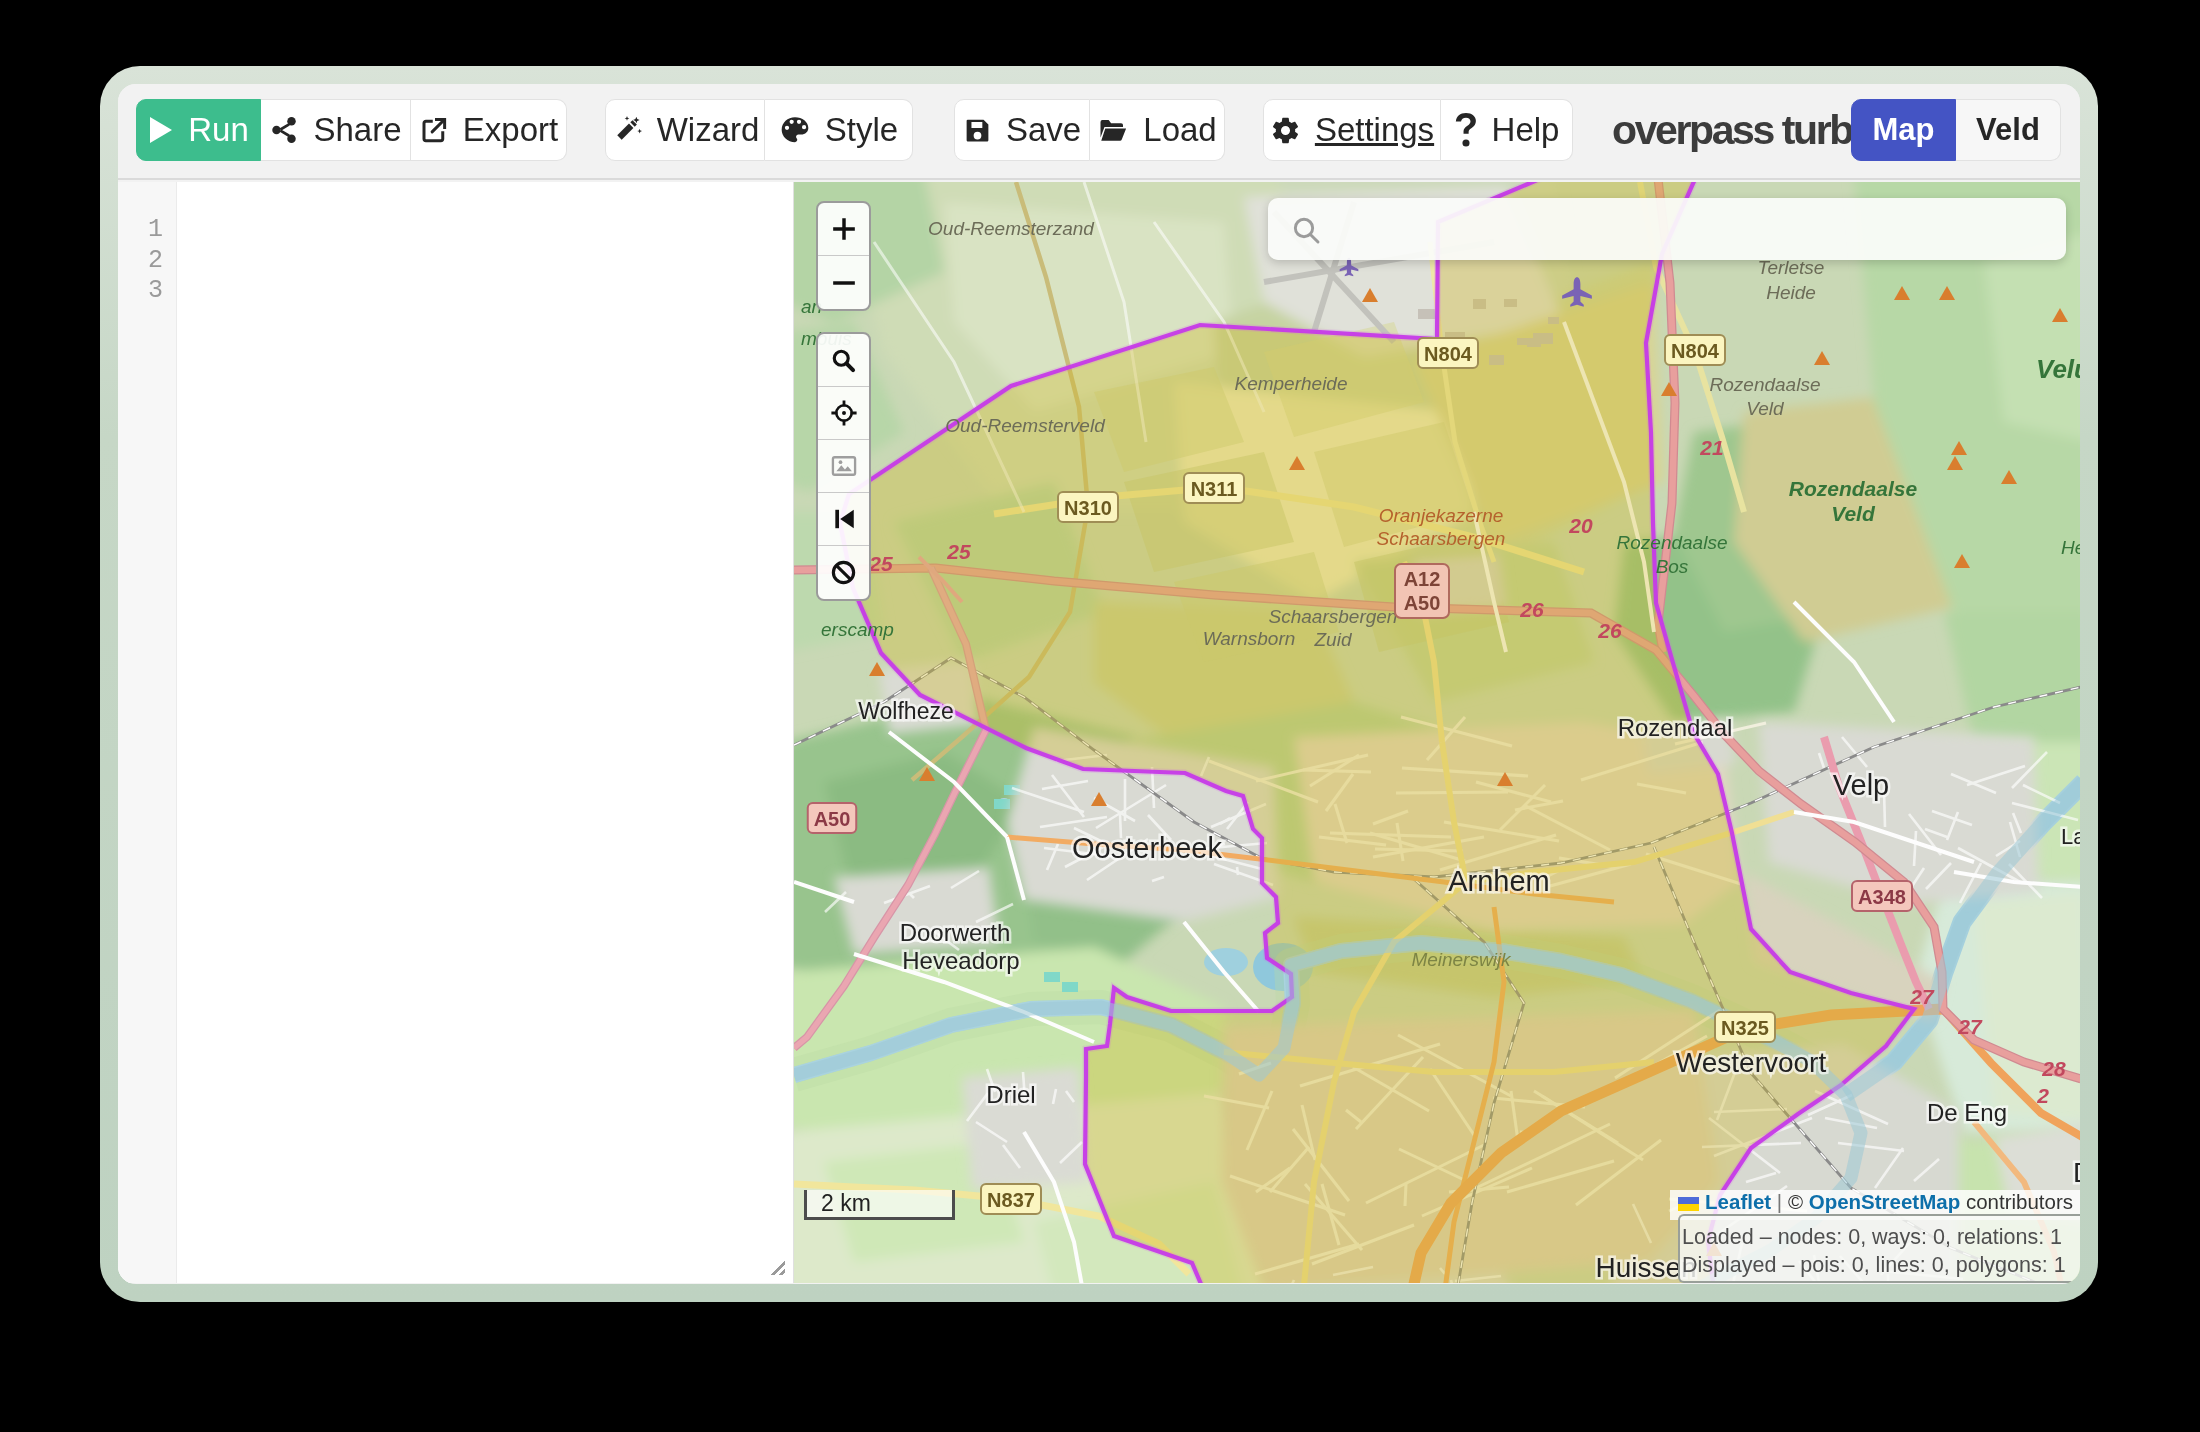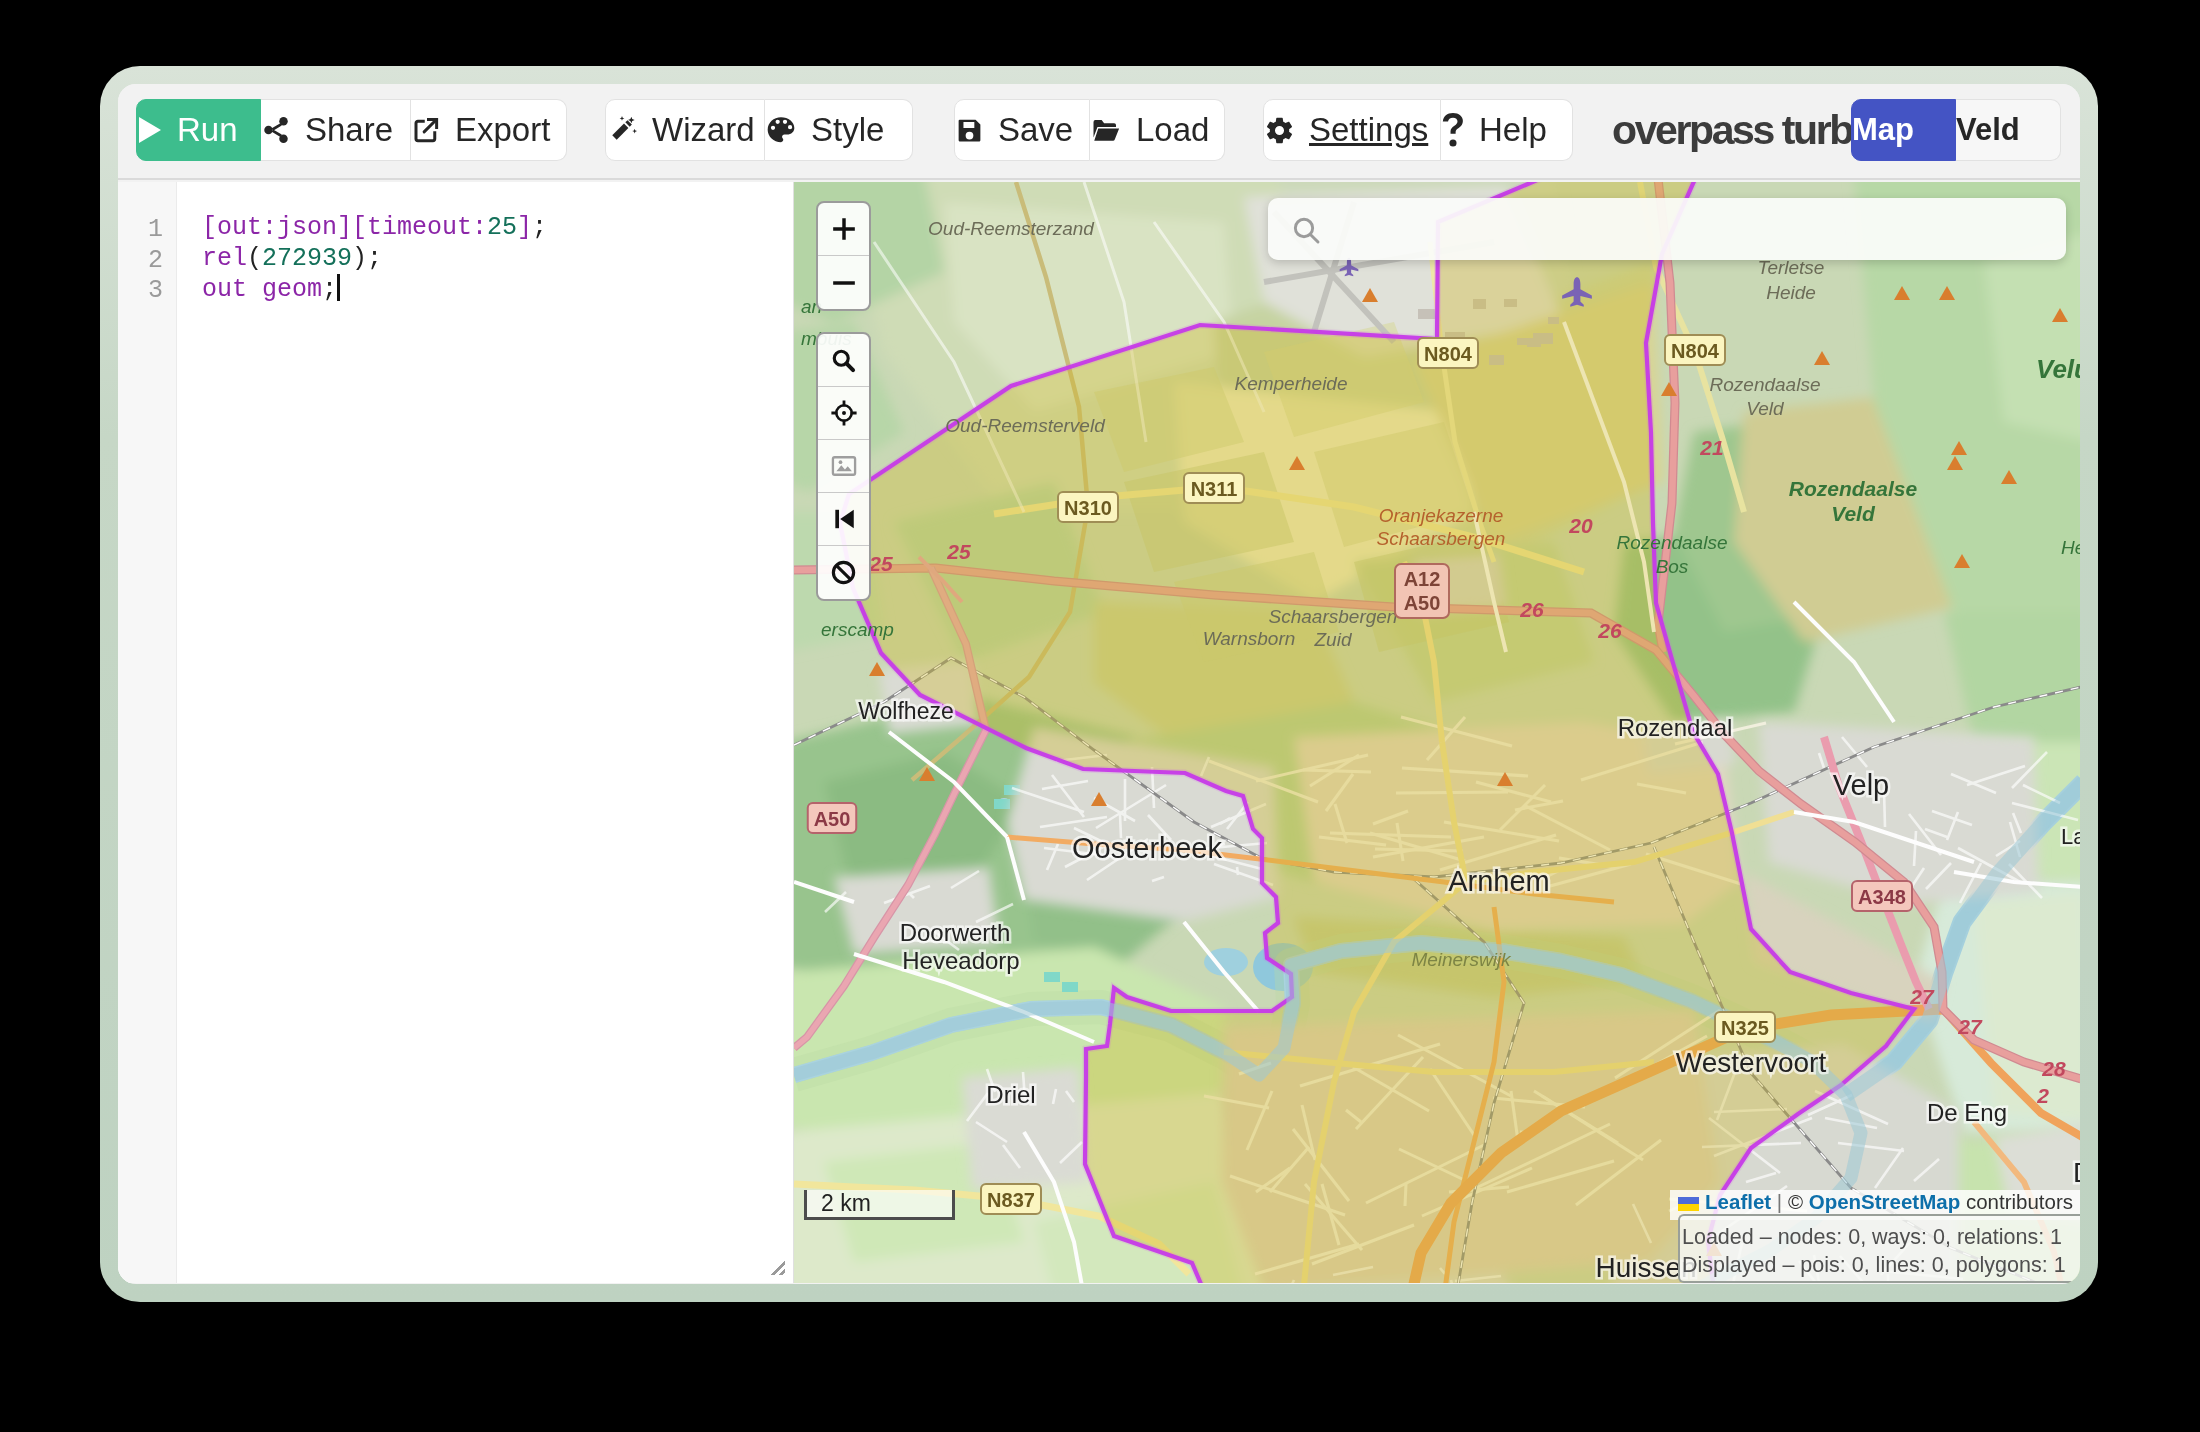--- a/index.html
+++ b/index.html
@@ -7,21 +7,21 @@
   body{font-family:"Liberation Sans",sans-serif;}
   .win{position:absolute;left:100px;top:66px;width:1998px;height:1236px;
        background:linear-gradient(180deg,#d9e3d8 0%,#c6d7c6 30%,#bed2c1 100%);
        border-radius:40px;}
   .app{position:absolute;left:18px;top:18px;right:18px;bottom:18px;background:#f2f2f2;
        border-radius:18px;overflow:hidden;}
   
   .toolbar{position:absolute;left:0;top:0;width:100%;height:96px;background:#f2f2f2;
            border-bottom:2px solid #dadada;}
   .btn{position:absolute;top:15px;height:62px;background:#fff;border:1px solid #e2e2e2;
-       display:flex;align-items:center;gap:14px;
+       display:flex;align-items:center;justify-content:center;gap:14px;
        font-size:33px;color:#262626;}
   .btn svg{flex:0 0 auto;}
   .grp-m{border-left:none;border-radius:0;}
   .grp-r{border-left:none;border-radius:0 10px 10px 0;}
   #b-run{left:18px;width:125px;background:#3dbd8d;border-color:#3dbd8d;color:#fff;border-radius:10px 0 0 10px;}
   #b-share{left:143px;width:150px;}
   #b-export{left:293px;width:156px;}
   #b-wizard{left:487px;width:160px;border-radius:10px 0 0 10px;}
   #b-style{left:647px;width:148px;}
   #b-save{left:836px;width:136px;border-radius:10px 0 0 10px;}
@@ -141,23 +141,20 @@
     <div class="btn" id="b-map">Map</div>
     <div class="btn" id="b-data">Veld</div>
   </div>
 
   <div class="editor">
     <div class="gutter">
       <div class="lnum" style="top:33px;">1</div>
       <div class="lnum" style="top:64px;">2</div>
       <div class="lnum" style="top:94px;">3</div>
     </div>
-    <div class="code" style="top:31px;"><span class="kw">[out:json][timeout:</span><span class="num">25</span><span class="kw">]</span>;
-<span class="kw">rel</span>(<span class="num">272939</span>);
-<span class="kw">out geom</span>;<span class="cursor"></span></div>
     <div class="grip"></div>
   </div>
 
   <div class="map">
     <svg class="bm" width="1287" height="1104" viewBox="0 0 1287 1104">
           <defs>
             <filter id="soft" x="-10%" y="-10%" width="120%" height="120%">
               <feGaussianBlur stdDeviation="6"></feGaussianBlur>
             </filter>
             <filter id="soft2" x="-20%" y="-20%" width="140%" height="140%">

